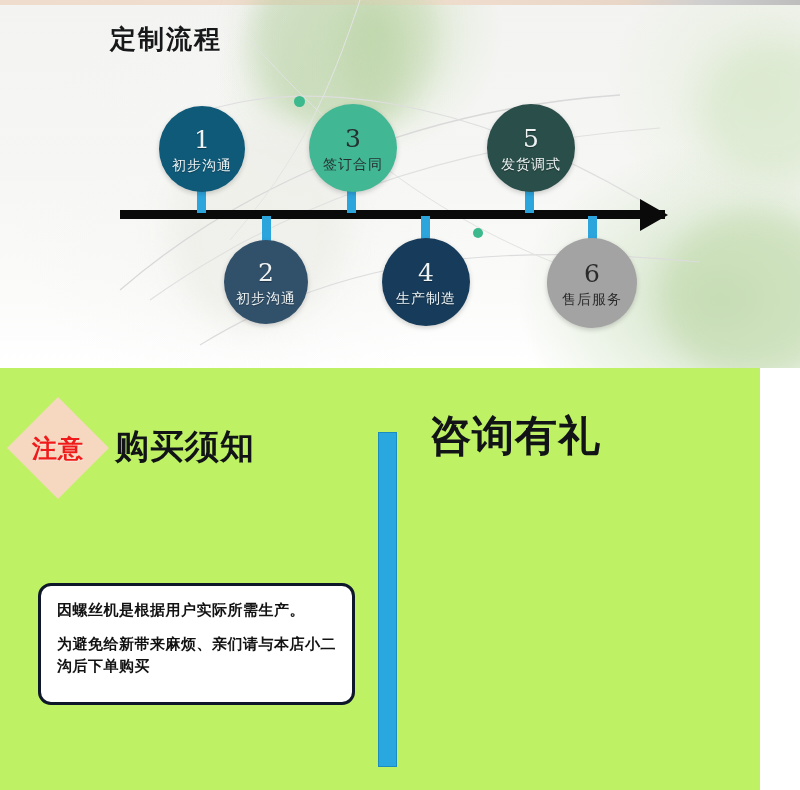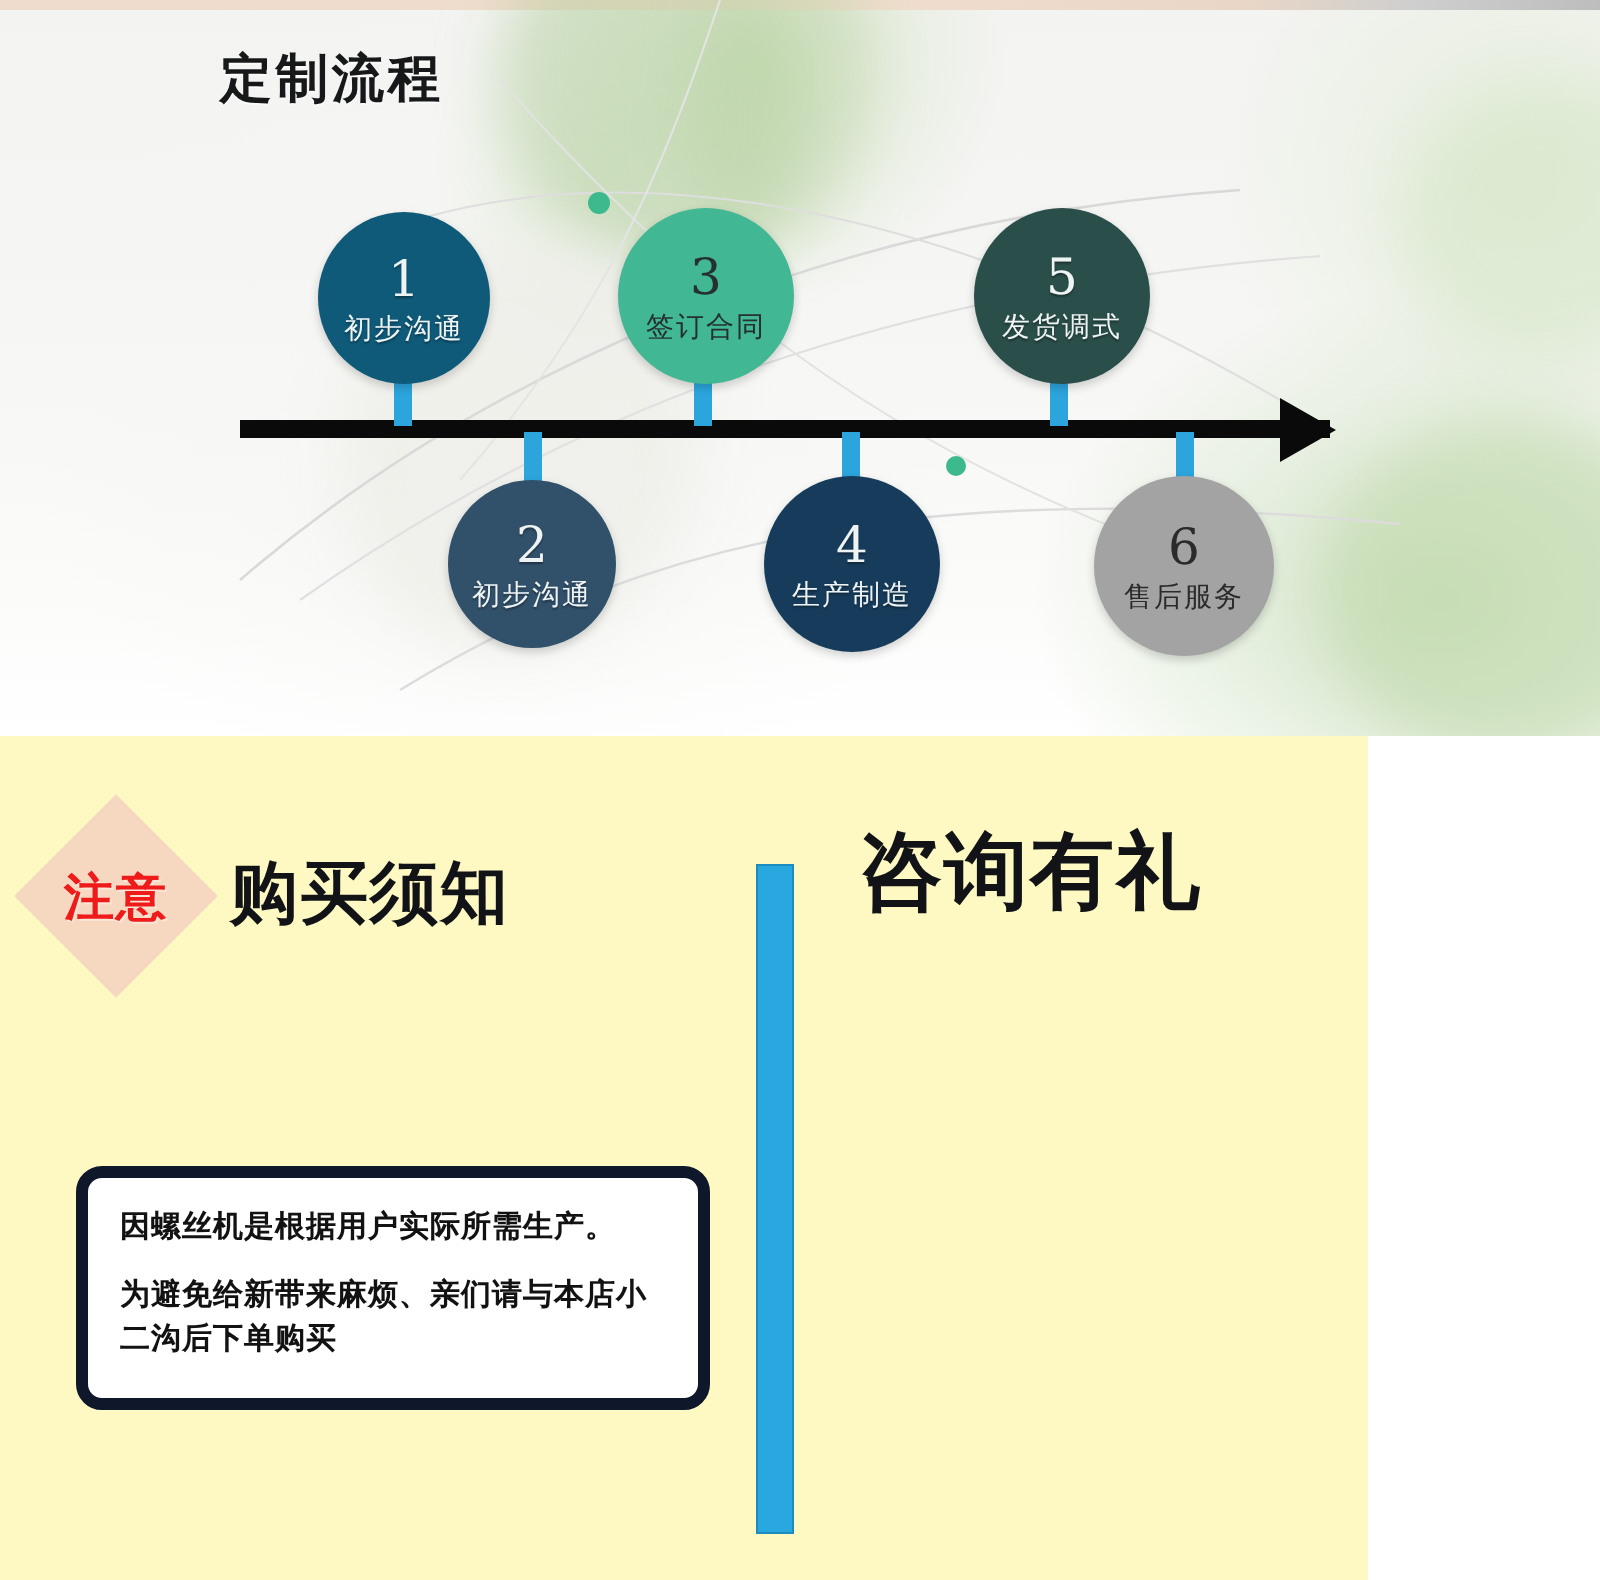--- a/index.html
+++ b/index.html
@@ -59,21 +59,21 @@
   }
   .tick{position:absolute;width:9px;background:#2ca5dd;}
   .tick .head{position:absolute;left:-6px;width:0;height:0;border-left:10px solid transparent;border-right:10px solid transparent;}
   .tick.up{}
   .tick.up .head{top:-11px;border-bottom:12px solid #2ca5dd;}
   .tick.down .head{bottom:-11px;border-top:12px solid #2ca5dd;}
   #green-dot{position:absolute;left:294px;top:96px;width:11px;height:11px;border-radius:50%;background:#3cb98d;}
   #green-dot-2{position:absolute;left:473px;top:228px;width:10px;height:10px;border-radius:50%;background:#3cb98d;}
 
   
-  #bottom{position:absolute;left:0;top:368px;width:684px;height:422px;background:#fef9c3;}
+  #bottom{position:absolute;left:0;top:368px;width:760px;height:422px;background:#bef264;}
   #notice-badge{
     position:absolute;left:22px;top:44px;width:72px;height:72px;
     background:#f6d8c1;transform:rotate(45deg);
   }
   #notice-badge-text{
     position:absolute;left:22px;top:44px;width:72px;height:72px;
     display:flex;align-items:center;justify-content:center;
     color:#ef1b1b;font-size:25px;font-weight:bold;letter-spacing:1px;
     font-family:"DejaVu Sans","Liberation Sans",sans-serif;
     text-shadow:1px 1px 0 rgba(255,255,255,.35);
@@ -84,21 +84,21 @@
     font-family:"DejaVu Sans","Liberation Sans",sans-serif;
   }
   #blue-bar{position:absolute;left:378px;top:64px;width:17px;height:333px;background:#29a8df;border:1px solid #1c8bbd;}
   #right-heading{
     position:absolute;left:429px;top:40px;
     font-size:42px;font-weight:bold;color:#111317;letter-spacing:1px;
     font-family:"DejaVu Sans","Liberation Sans",sans-serif;
   }
   #notice-box{
     position:absolute;left:38px;top:215px;width:317px;height:122px;
-    border:6px solid #0f172a;border-radius:13px;background:#fff;
+    border:3px solid #0f172a;border-radius:13px;background:#fff;
     box-sizing:border-box;padding:14px 16px 0 16px;
   }
   .notice-line{
     color:#121212;font-size:15px;font-weight:bold;line-height:1.45;letter-spacing:.5px;
     font-family:"DejaVu Sans","Liberation Sans",sans-serif;
   }
   .notice-line.second{margin-top:12px;}
   #promo-box{
     position:absolute;left:425px;top:128px;width:310px;height:238px;
     border:3px solid #c0392b;border-radius:22px;background:#fff;

